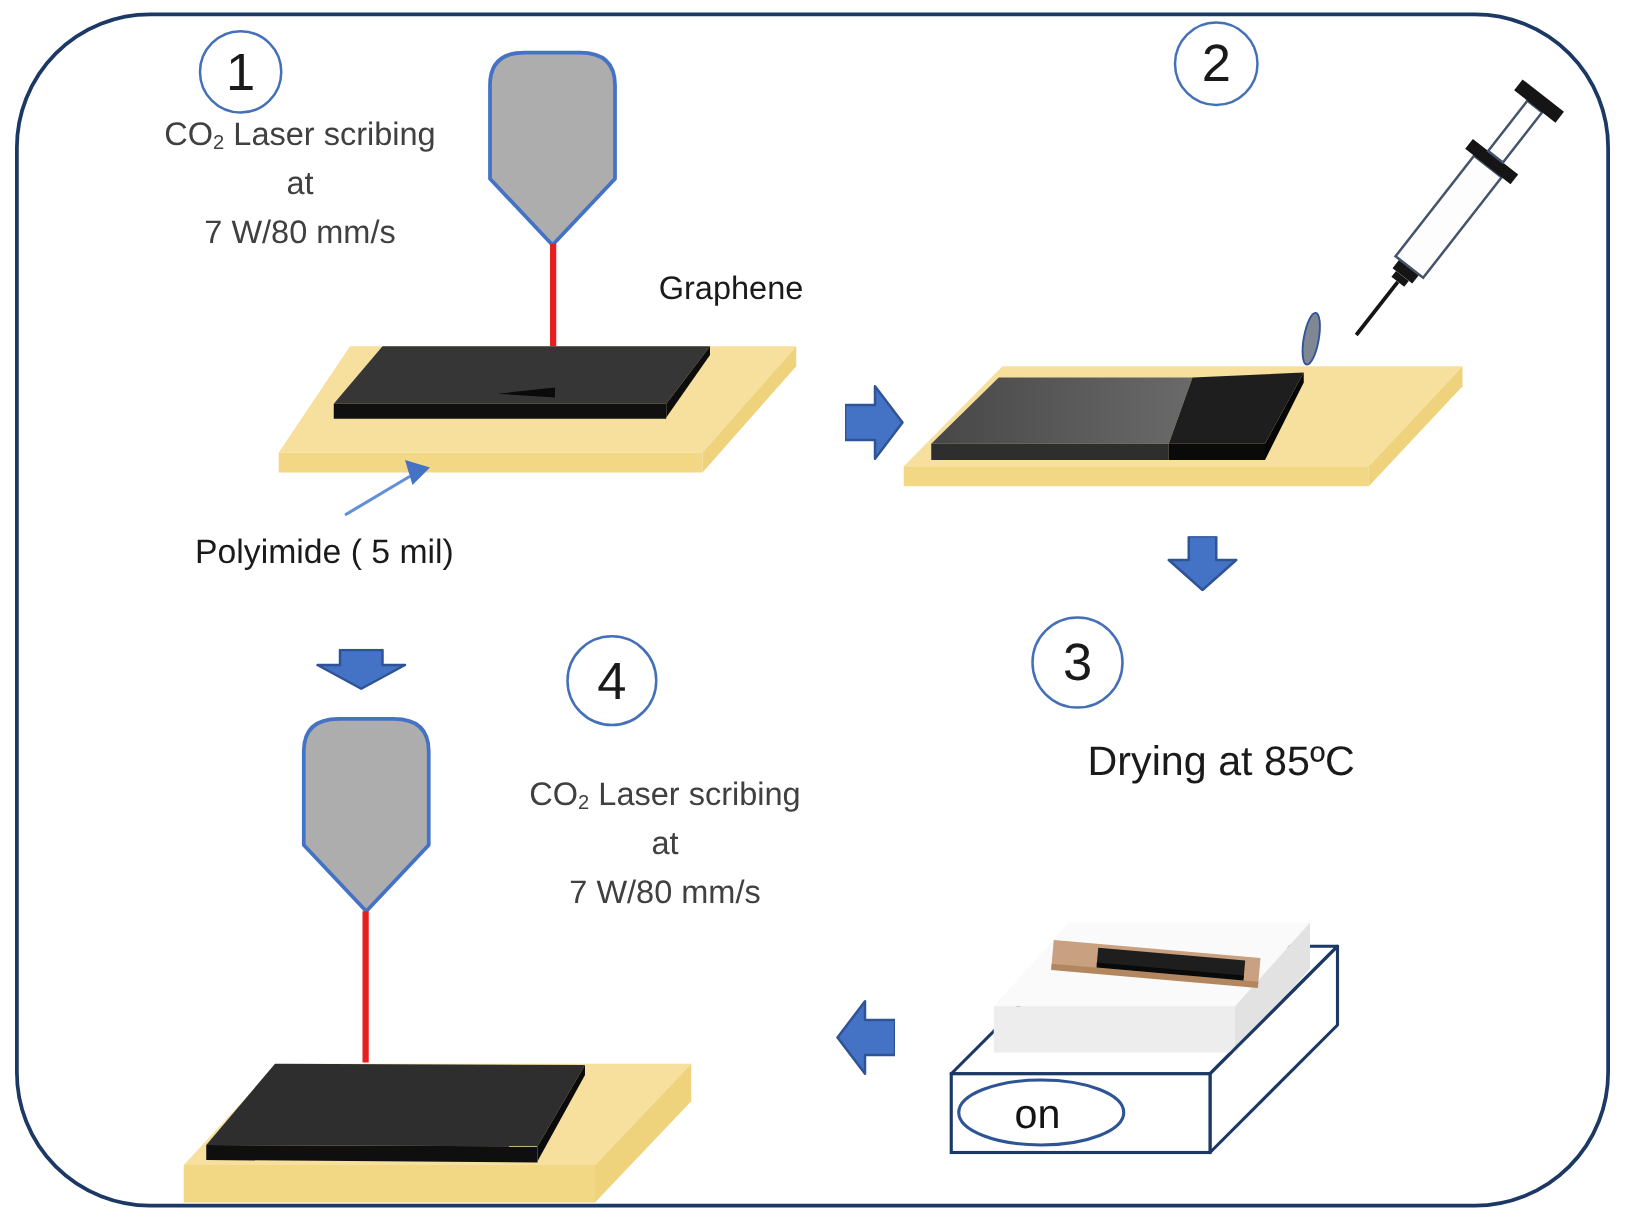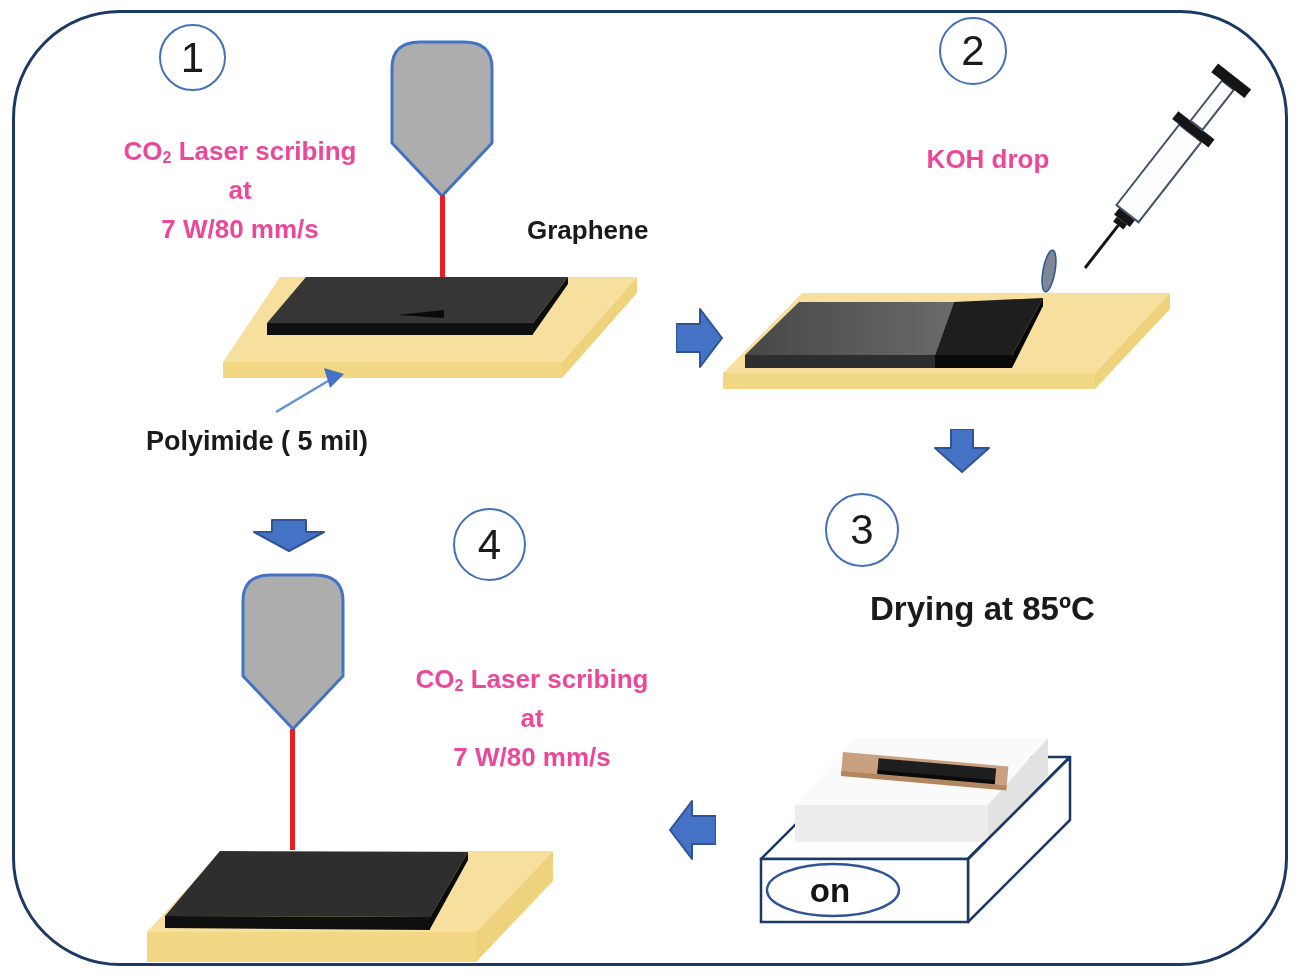--- a/index.html
+++ b/index.html
@@ -9,28 +9,28 @@
   }
   .frame {
     position:absolute; left:12px; top:10px; width:1270px; height:950px;
     border:3px solid #1C3864; border-radius:108px;
   }
   .badge {
     position:absolute; border:2.5px solid #4470B8; border-radius:50%; background:#fff;
     display:flex; align-items:center; justify-content:center;
     font-size:42px; font-weight:400; color:#1a1a1a;
   }
-  .lbl { position:absolute; font-weight:bold; font-size:26px; color:#1a1a1a; white-space:nowrap; }
-  .tblock { position:absolute; font-weight:bold; font-size:26px; color:#ec4899; text-align:center;margin-top:44px; }
+  .lbl { position:absolute; font-weight:normal; font-size:26px; color:#1a1a1a; white-space:nowrap; }
+  .tblock { position:absolute; font-weight:normal; font-size:26px; color:#404040; text-align:center; }
   .tblock .line { line-height:39px; white-space:nowrap; }
   sub { font-size:0.62em; vertical-align:-0.2em; line-height:0; }
   .beam { position:absolute; width:5px; background:#E81F1F; }
   .abs { position:absolute; }
   .on-label {
-    position:absolute; font-size:33px; font-weight:700; color:#141414; text-align:center;
+    position:absolute; font-size:33px; font-weight:400; color:#141414; text-align:center;
   }
 </style>
 </head>
 <body>
 
 <div class="canvas">
 
   <div class="frame"></div>
 
   <div class="badge" style="left:159px; top:24px; width:63px; height:63px;">
@@ -58,32 +58,31 @@
     <polygon points="77,52 343,52 343,64 77,64" fill="#101010"></polygon>
     <polygon points="343,52 378,6 378,13 343,63" fill="#0D0D0D"></polygon>
     <polygon points="208,44 254,39 254,47" fill="#0A0A0A"></polygon>
   </svg>
 
   <svg class="abs" style="left:272px; top:366px;" width="78" height="52" viewBox="0 0 78 52">
     <line x1="4" y1="46" x2="56" y2="15" stroke="#6290D6" stroke-width="2.5"></line>
     <polygon points="52,2 72,8 58,22" fill="#4472C4"></polygon>
   </svg>
 
-  <div class="lbl" style="left:146px; top:426px; font-size:27px;">Polyimide ( 5 mil)</div>
+  <div class="lbl" style="left:156px; top:426px; font-size:27px;">Polyimide ( 5 mil)</div>
 
   <svg class="abs" style="left:676px; top:307px;" width="48" height="62" viewBox="0 0 48 62">
     <polygon points="0,17 24,17 24,2 46,31 24,60 24,45 0,45" fill="#4472C4" stroke="#2F5496" stroke-width="2" stroke-linejoin="round"></polygon>
   </svg>
 
   <div class="badge" style="left:939px; top:17px; width:64px; height:64px;">
     <span>2</span>
   </div>
 
   <div class="tblock" style="left:898px; top:96px; width:180px;">
-    <div class="line">KOH drop</div>
   </div>
 
   <svg class="abs" style="left:1025px; top:45px;" width="250" height="255" viewBox="0 0 250 255">
     <g transform="translate(60,223) rotate(-52)">
       <rect x="0" y="-1.5" width="54" height="3" fill="#151515"></rect>
       <rect x="54" y="-6.5" width="6" height="13" fill="#151515"></rect>
       <rect x="60" y="-10" width="9" height="20" fill="#151515"></rect>
       <rect x="69" y="-14" width="102" height="28" fill="#FDFDFD" stroke="#44546A" stroke-width="2"></rect>
       <rect x="171" y="-23" width="10" height="46" fill="#151515"></rect>
       <rect x="181" y="-7.5" width="51" height="15" fill="none" stroke="#44546A" stroke-width="2"></rect>

